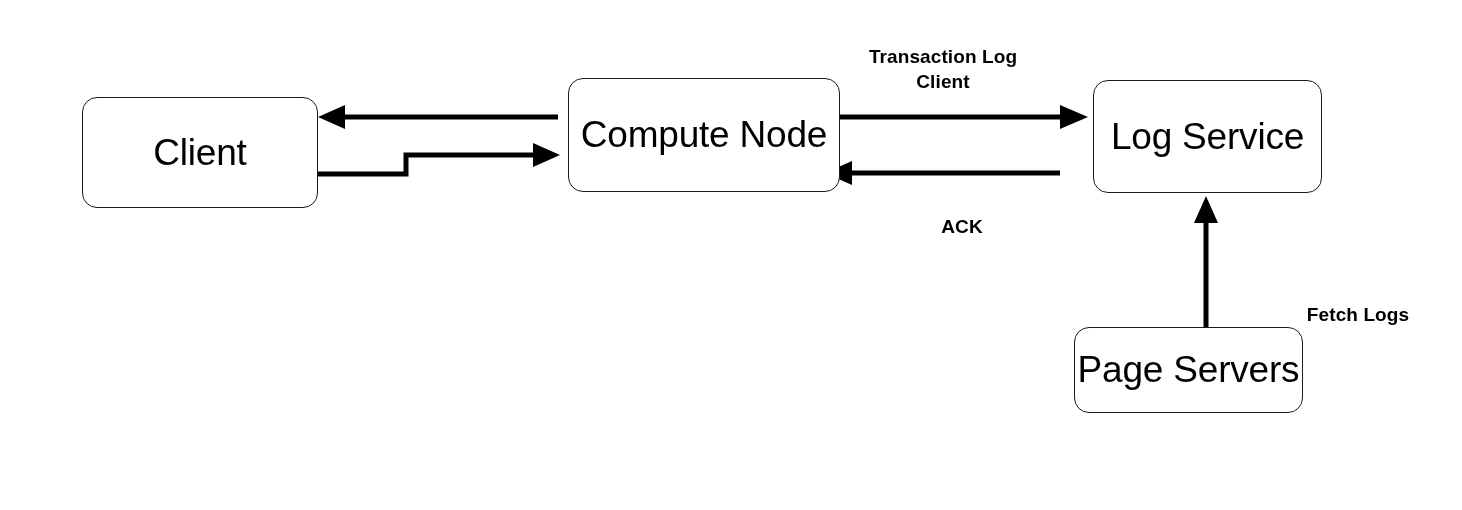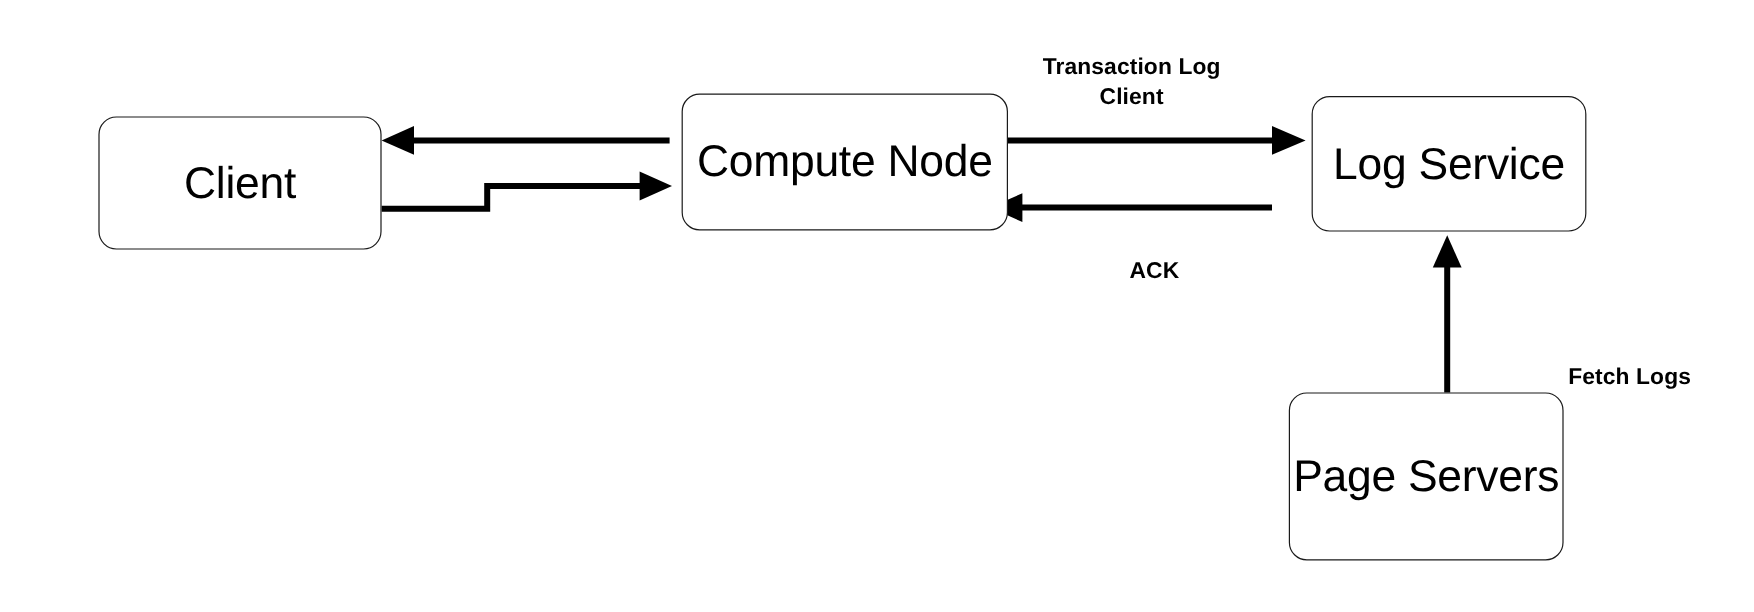--- a/index.html
+++ b/index.html
@@ -92,21 +92,21 @@
 
   <div class="node-box" style="left:568px; top:78px; width:272px; height:114px;">
     <span>Compute
 Node</span>
   </div>
 
   <div class="node-box" style="left:1093px; top:80px; width:229px; height:113px;">
     <span>Log Service</span>
   </div>
 
-  <div class="node-box" style="left:1074px; top:327px; width:229px; height:140px;">
+  <div class="node-box" style="left:1074px; top:327px; width:229px; height:86px;">
     <span>Page
 Servers</span>
   </div>
 
 
   <div class="edge-label" style="left:823px; top:44px; width:240px;">Transaction Log
 Client</div>
 
   <div class="edge-label" style="left:892px; top:214px; width:140px;text-align:center;">ACK</div>
 

